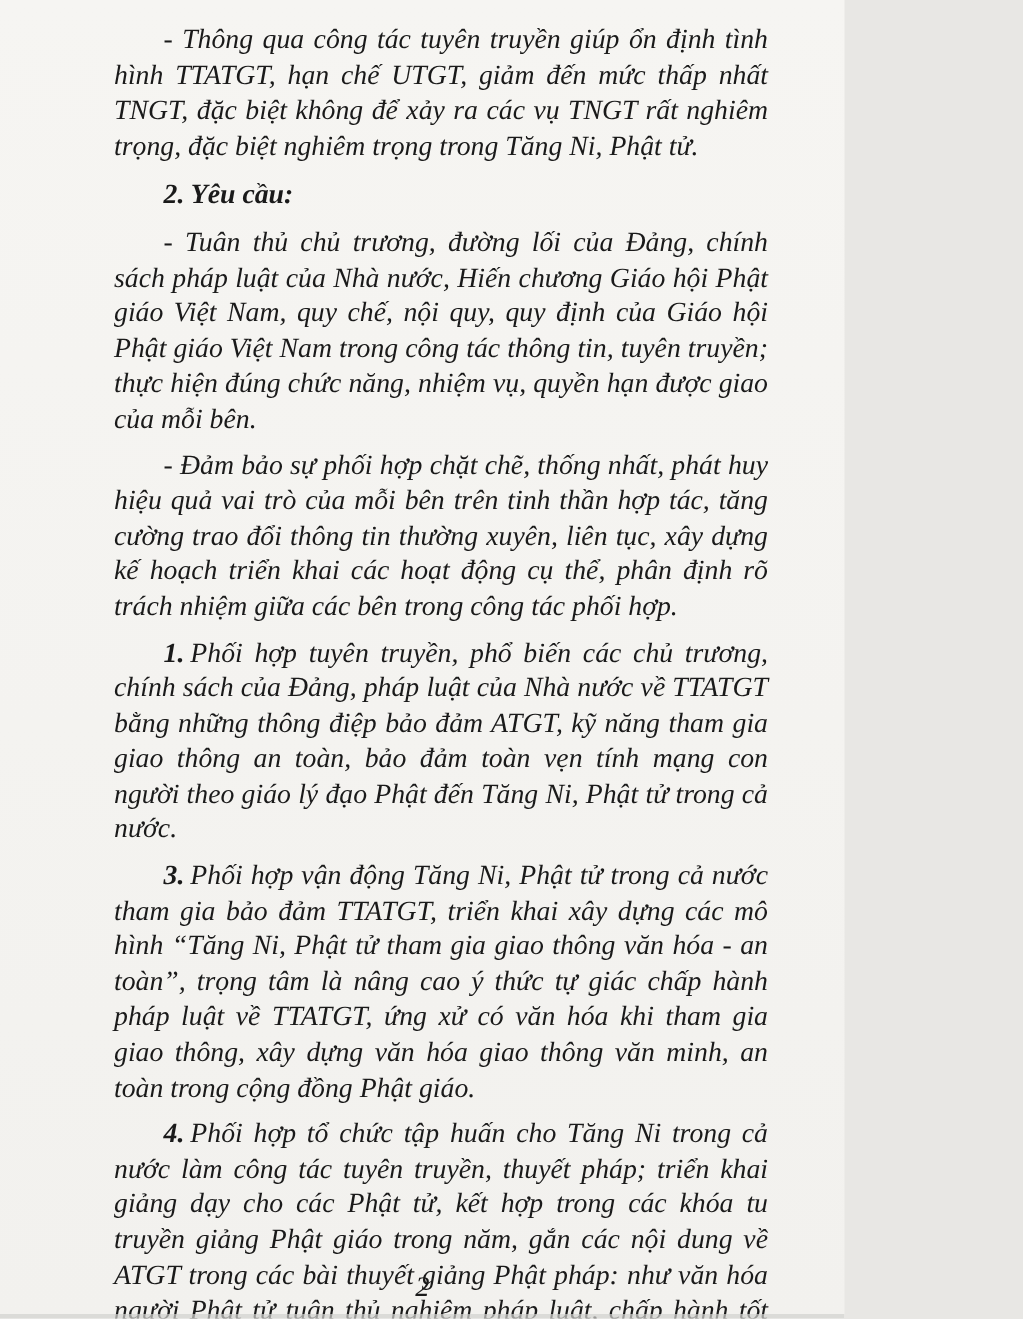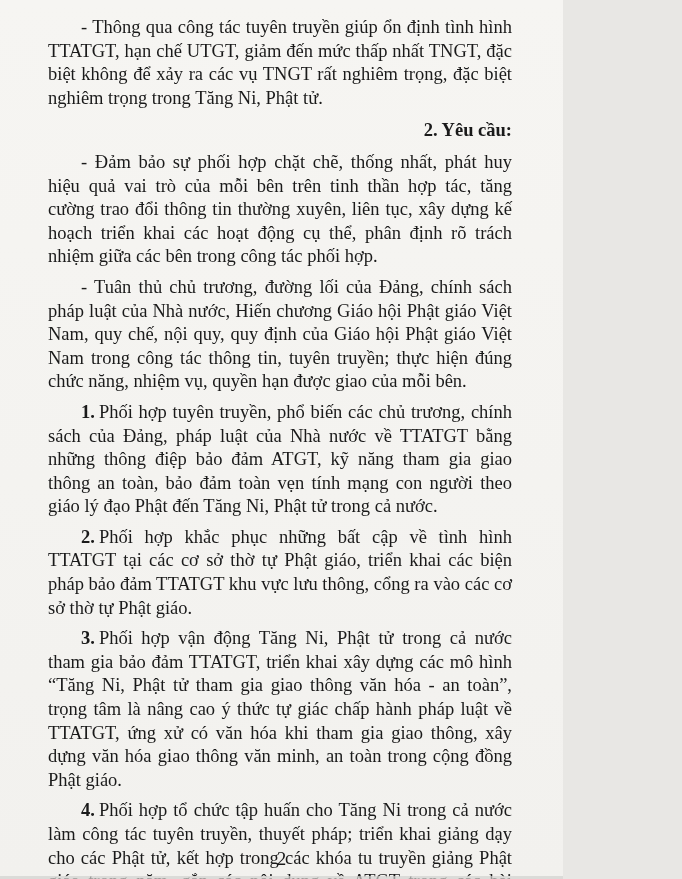--- a/index.html
+++ b/index.html
@@ -6,36 +6,37 @@
     margin: 0;
     padding: 0;
     background: #e8e7e4;
   }
   .page {
     position: relative;
     width: 563px;
     height: 879px;
     margin: 0;
     box-sizing: border-box;
-    padding: 16px 51px 0 48px;
+    padding: 16px 51px 0 76px;
     background: linear-gradient(180deg, #f6f5f2 0%, #f4f3f0 55%, #f2f1ee 100%);
     color: #1a1a1a;
     font-family: "Liberation Serif", "DejaVu Serif", serif;
     overflow: hidden;
+    font-style: italic;
   }
   .page p {
     margin: 0 0 7px 0;
     font-size: 18.5px;
     line-height: 23.6px;
     text-align: justify;
     text-indent: 33px;
   }
   .page p.heading {
     font-weight: bold;
-    text-align: right;
+    text-align: left;
     margin: 9px 0 8px 0;
   }
   .num {
     font-weight: bold;
     margin-right: 4px;
   }
   .footer {
     position: absolute;
     bottom: 9px;
     left: 0;
@@ -56,33 +57,30 @@
 </style>
 </head>
 <body>
 
 <div class="page">
 
   <p class="body-para">- Thông qua công tác tuyên truyền giúp ổn định tình hình TTATGT, hạn chế UTGT, giảm đến mức thấp nhất TNGT, đặc biệt không để xảy ra các vụ TNGT rất nghiêm trọng, đặc biệt nghiêm trọng trong Tăng Ni, Phật tử.</p>
 
   <p class="heading">2. Yêu cầu:</p>
 
+  <p class="body-para">- Tuân thủ chủ trương, đường lối của Đảng, chính sách pháp luật của Nhà nước, Hiến chương Giáo hội Phật giáo Việt Nam, quy chế, nội quy, quy định của Giáo hội Phật giáo Việt Nam trong công tác thông tin, tuyên truyền; thực hiện đúng chức năng, nhiệm vụ, quyền hạn được giao của mỗi bên.</p>
+
   <p class="body-para">- Đảm bảo sự phối hợp chặt chẽ, thống nhất, phát huy hiệu quả vai trò của mỗi bên trên tinh thần hợp tác, tăng cường trao đổi thông tin thường xuyên, liên tục, xây dựng kế hoạch triển khai các hoạt động cụ thể, phân định rõ trách nhiệm giữa các bên trong công tác phối hợp.</p>
-
-  <p class="body-para">- Tuân thủ chủ trương, đường lối của Đảng, chính sách pháp luật của Nhà nước, Hiến chương Giáo hội Phật giáo Việt Nam, quy chế, nội quy, quy định của Giáo hội Phật giáo Việt Nam trong công tác thông tin, tuyên truyền; thực hiện đúng chức năng, nhiệm vụ, quyền hạn được giao của mỗi bên.</p>
 
 
 
   <p class="body-para numbered">
     <b class="num">1.</b><span>Phối hợp tuyên truyền, phổ biến các chủ trương, chính sách của Đảng, pháp luật của Nhà nước về TTATGT bằng những thông điệp bảo đảm ATGT, kỹ năng tham gia giao thông an toàn, bảo đảm toàn vẹn tính mạng con người theo giáo lý đạo Phật đến Tăng Ni, Phật tử trong cả nước.</span>
   </p>
 
-  <p class="body-para numbered">
-    <b class="num">2.</b><span>Phối hợp khắc phục những bất cập về tình hình TTATGT tại các cơ sở thờ tự Phật giáo, triển khai các biện pháp bảo đảm TTATGT khu vực lưu thông, cổng ra vào các cơ sở thờ tự Phật giáo.</span>
-  </p>
 
   <p class="body-para numbered">
     <b class="num">3.</b><span>Phối hợp vận động Tăng Ni, Phật tử trong cả nước tham gia bảo đảm TTATGT, triển khai xây dựng các mô hình “Tăng Ni, Phật tử tham gia giao thông văn hóa - an toàn”, trọng tâm là nâng cao ý thức tự giác chấp hành pháp luật về TTATGT, ứng xử có văn hóa khi tham gia giao thông, xây dựng văn hóa giao thông văn minh, an toàn trong cộng đồng Phật giáo.</span>
   </p>
 
   <p class="body-para numbered">
     <b class="num">4.</b><span>Phối hợp tổ chức tập huấn cho Tăng Ni trong cả nước làm công tác tuyên truyền, thuyết pháp; triển khai giảng dạy cho các Phật tử, kết hợp trong các khóa tu truyền giảng Phật giáo trong năm, gắn các nội dung về ATGT trong các bài thuyết giảng Phật pháp: như văn hóa người Phật tử tuân thủ nghiêm pháp luật, chấp hành tốt luật giao thông, không vi phạm ngũ giới của người Phật tử khi</span>
   </p>
 
   <div class="footer">2</div>

